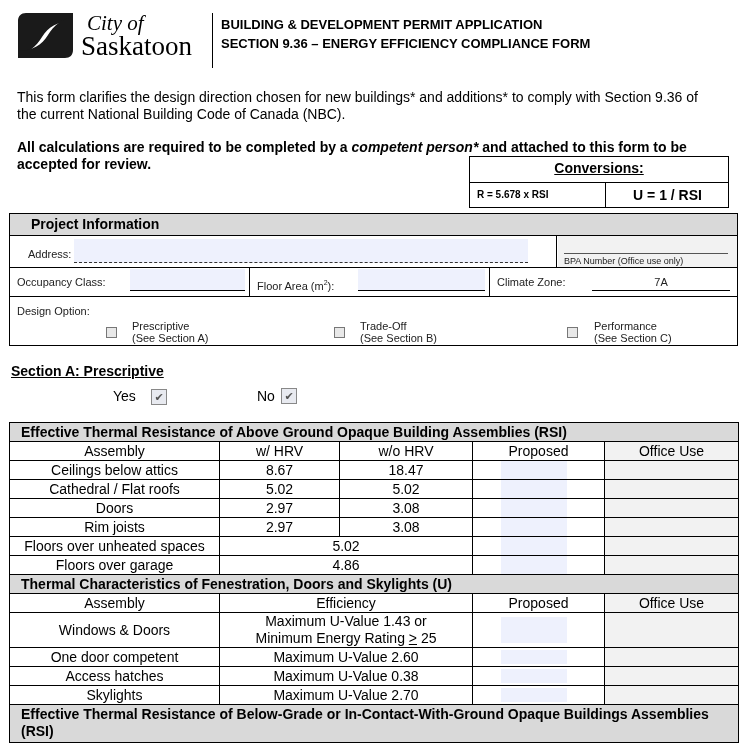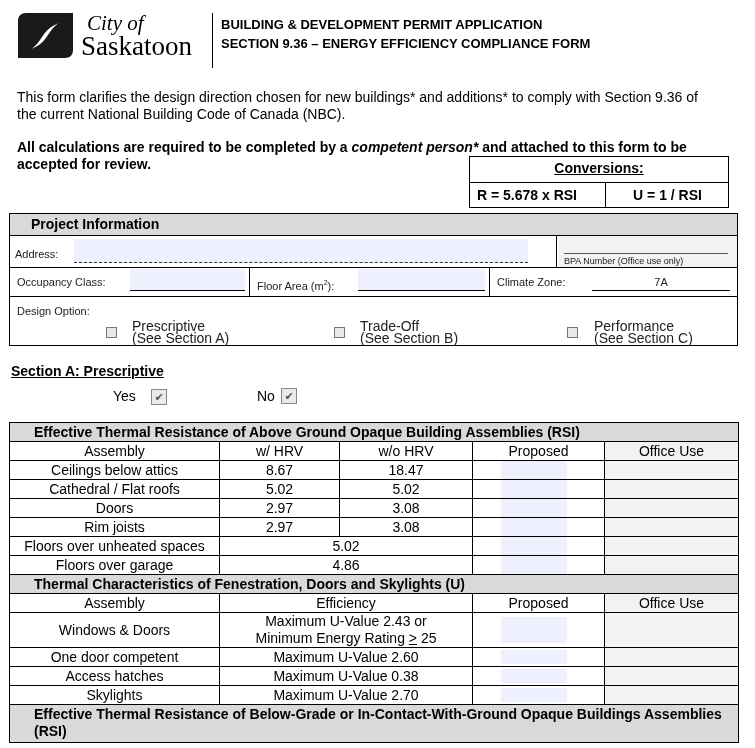--- a/index.html
+++ b/index.html
@@ -16,46 +16,46 @@
 
   
   .intro { left: 17px; top: 89px; width: 700px; font-size: 14px; line-height: 17px; }
   .notice { left: 17px; top: 139px; width: 700px; font-size: 14px; line-height: 17px; font-weight: bold; }
   .notice i { font-weight: bold; }
 
   
   .conv { left: 469px; top: 156px; width: 260px; height: 52px; border: 1.5px solid #000; box-sizing: border-box; }
   .conv-title { position: absolute; left: 0; right: 0; top: 0; height: 25px; border-bottom: 1.5px solid #000; text-align: center; font-weight: bold; font-size: 14px; line-height: 22px; }
   .conv-title span { text-decoration: underline; }
-  .conv-r { position: absolute; left: 0; top: 26px; width: 136px; height: 24px; border-right: 1.5px solid #000; font-weight: bold; font-size: 14px; line-height: 24px; padding-left: 7px; box-sizing: border-box; }
+  .conv-r { position: absolute; left: 0; top: 26px; width: 136px; height: 24px; border-right: 1.5px solid #000; font-weight: bold; font-size: 10px; line-height: 24px; padding-left: 7px; box-sizing: border-box; }
   .conv-u { position: absolute; left: 137px; top: 26px; right: 0; height: 24px; text-align: center; font-weight: bold; font-size: 14px; line-height: 24px; }
 
   
   .proj { left: 9px; top: 213px; width: 729px; height: 133px; border: 1.5px solid #000; box-sizing: border-box; }
   .proj-head { position: absolute; left: 0; right: 0; top: 0; height: 21px; background: #d9d9d9; border-bottom: 1px solid #000; font-weight: bold; font-size: 14px; line-height: 21px; padding-left: 21px; }
   .row-line { position: absolute; left: 0; right: 0; height: 0; border-top: 1.5px solid #000; }
   .vline { position: absolute; width: 0; border-left: 1.5px solid #000; }
   .small-label { position: absolute; font-size: 11px; line-height: 13px; color: #222; }
   .field { position: absolute; background: #eef1fd; border: none; border-bottom: 1.2px solid #000; box-sizing: border-box; padding: 0; margin: 0; font-family: "Liberation Sans", sans-serif; font-size: 11px; }
   .bpa-box { position: absolute; background: #f2f2f2; }
   .cb { position: absolute; width: 11px; height: 11px; border: 1px solid #777; background: #e8e8e8; box-sizing: border-box; }
-  .opt-label { position: absolute; font-size: 14px; line-height: 12px; color: #222; }
+  .opt-label { position: absolute; font-size: 11px; line-height: 12px; color: #222; }
 
   
   .secA { left: 11px; top: 363px; font-weight: bold; font-size: 14px; text-decoration: underline; }
   .hrv-label { left: 11px; top: 388px; font-size: 14px; margin-top: 36px; }
   .yes-label { left: 113px; top: 388px; font-size: 14px; }
   .no-label { left: 257px; top: 388px; font-size: 14px; }
   .chk { position: absolute; width: 16px; height: 16px; border: 1px solid #888; background: #e8eaf0; box-sizing: border-box; font-size: 11px; line-height: 14px; text-align: center; color: #555; }
 
   
   table.t { position: absolute; left: 9px; border-collapse: collapse; width: 729px; table-layout: fixed; font-size: 14px; }
   table.t td, table.t th { border: 1.2px solid #000; padding: 0; text-align: center; height: 18px; line-height: 17px; overflow: hidden; }
   table.t th { font-weight: normal; }
-  table.t .sec-head { background: #d9d9d9; text-align: left; font-weight: bold; padding-left: 24px; margin-top: 44px; }
+  table.t .sec-head { background: #d9d9d9; text-align: left; font-weight: bold; padding-left: 11px; margin-top: 44px; }
   .office { background: #f2f2f2; }
   .prop { position: relative; }
   .prop-fill { position: absolute; left: 28px; width: 66px; top: 0; bottom: 0; background: #eef1fd; }
   .prop-fill.inset { top: 4px; bottom: 4px; }
   .prop-fill.inset2 { top: 2px; bottom: 2px; }
 </style>
 </head>
 <body>
 
 <div class="abs logo-mark">
@@ -79,21 +79,21 @@
 
 <div class="abs conv">
   <div class="conv-title"><span>Conversions:</span></div>
   <div class="conv-r">R = 5.678 x RSI</div>
   <div class="conv-u">U = 1 / RSI</div>
 </div>
 
 <div class="abs proj">
   <div class="proj-head">Project Information</div>
 
-  <div class="small-label" style="left:5px; top:34px;">Address:</div>
+  <div class="small-label" style="left:18px; top:34px;">Address:</div>
   <input class="field" style="left: 64px; top: 25px; width: 454px; height: 24px; border-bottom: 1.2px dashed rgb(51, 51, 51);" value="">
   <div class="vline" style="left:546px; top:21px; height:32px;"></div>
   <div class="bpa-box" style="left:548px; top:22px; right:0; height:31px;"></div>
   <input class="field" style="left: 554px; top: 24px; width: 164px; height: 16px; background: transparent; border-bottom: 1px solid rgb(85, 85, 85);" value="">
   <div class="small-label" style="left:554px; top:41px; font-size:9px;">BPA Number (Office use only)</div>
 
   <div class="row-line" style="top:53px;"></div>
 
   <div class="small-label" style="left:7px; top:62px;">Occupancy Class:</div>
   <input class="field" style="left: 120px; top: 55px; width: 115px; height: 22px;" value="">
@@ -211,21 +211,21 @@
   </tr>
   <tr>
     <th>Assembly</th>
     <th colspan="2">Efficiency</th>
     <th>Proposed</th>
     <th class="office">Office Use</th>
   </tr>
   <tr>
     <td style="height:34px;">Windows &amp; Doors</td>
     <td colspan="2">
-      <div>Maximum U-Value 2.43 or</div>
+      <div>Maximum U-Value 1.43 or</div>
       <div><span>Minimum Energy Rating </span><span style="text-decoration:underline;">&gt;</span><span> 25</span></div>
     </td>
     <td class="prop">
           <div class="prop-fill inset"></div>
         </td>
     <td class="office"></td>
   </tr>
   <tr>
     <td>One door competent</td>
     <td colspan="2">Maximum U-Value 2.60</td>

